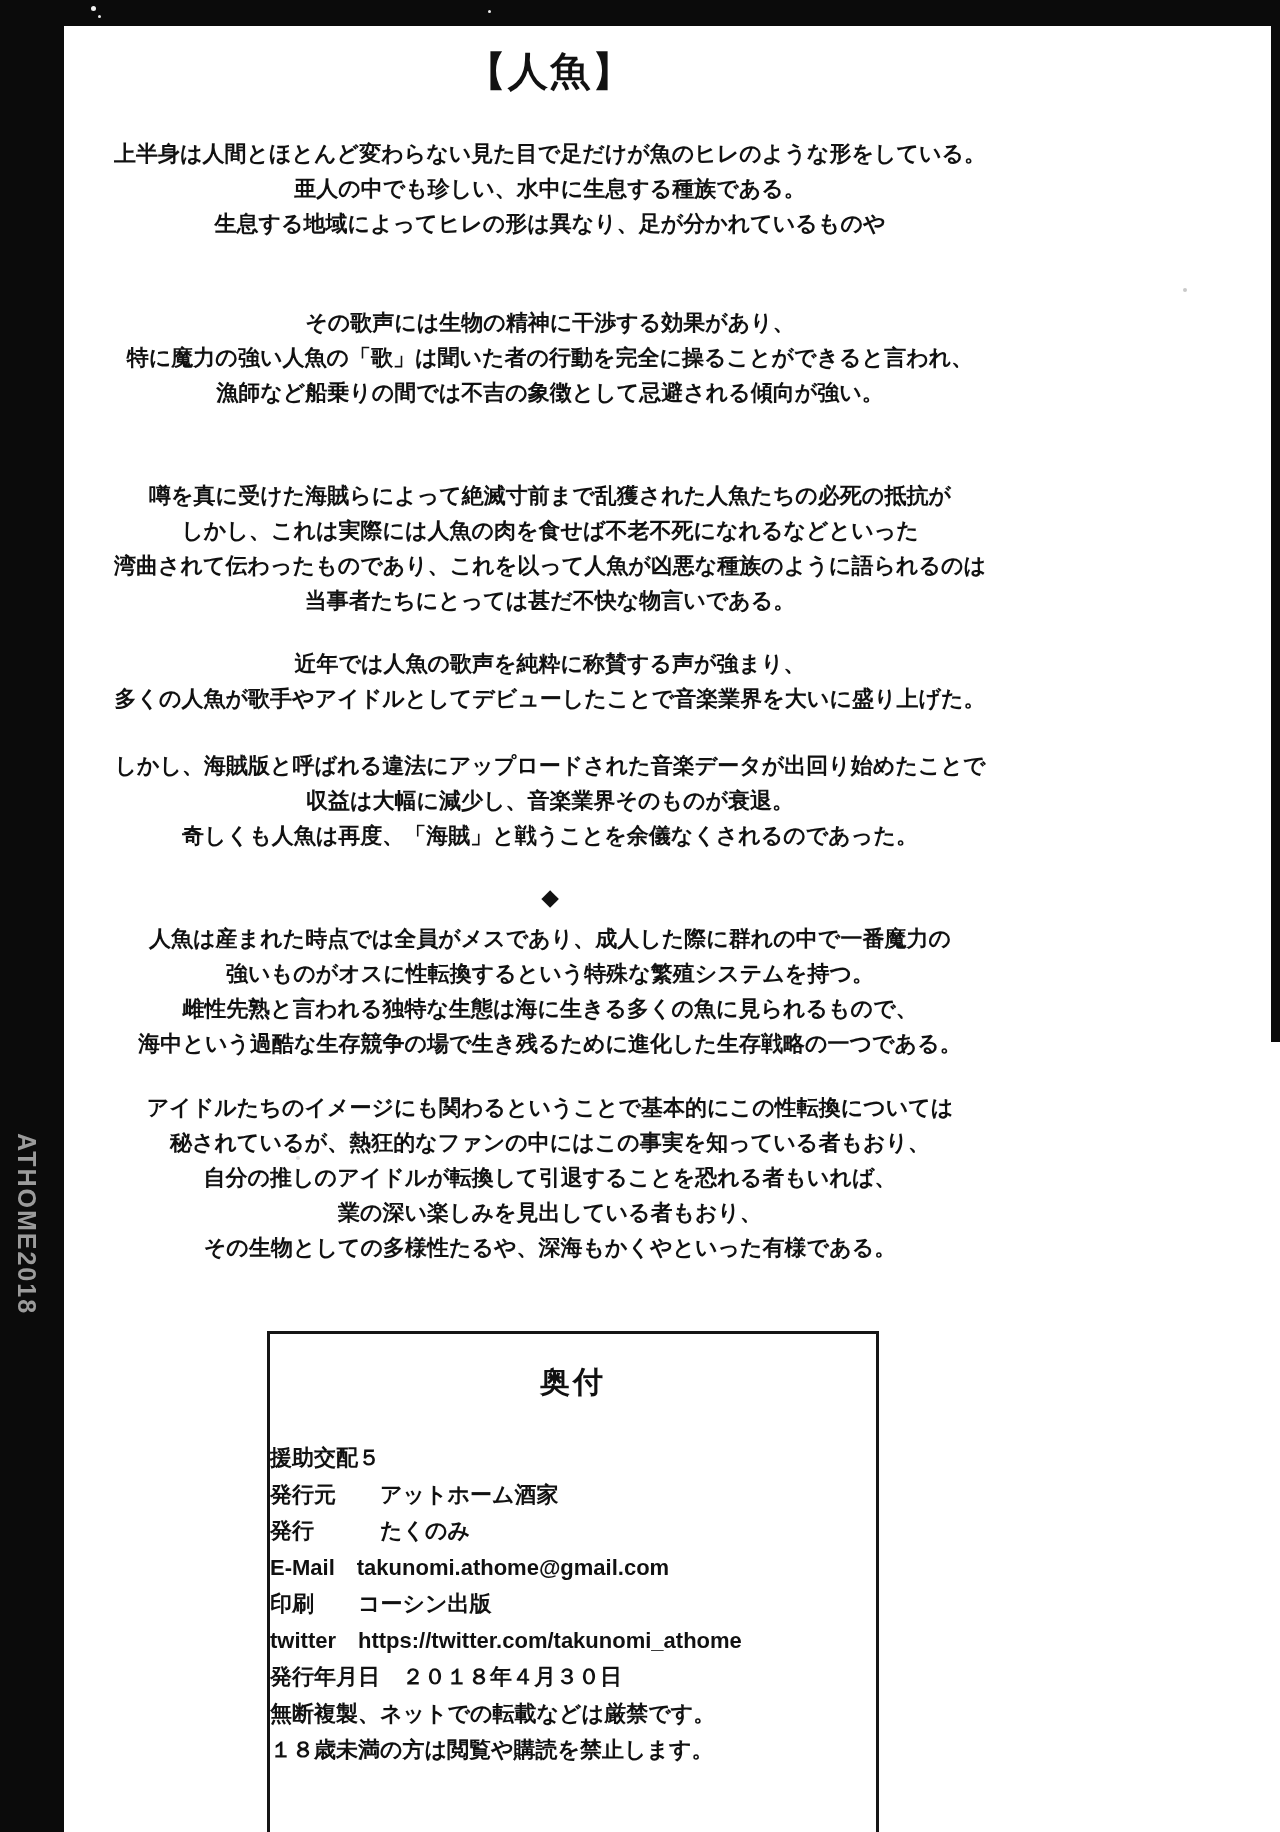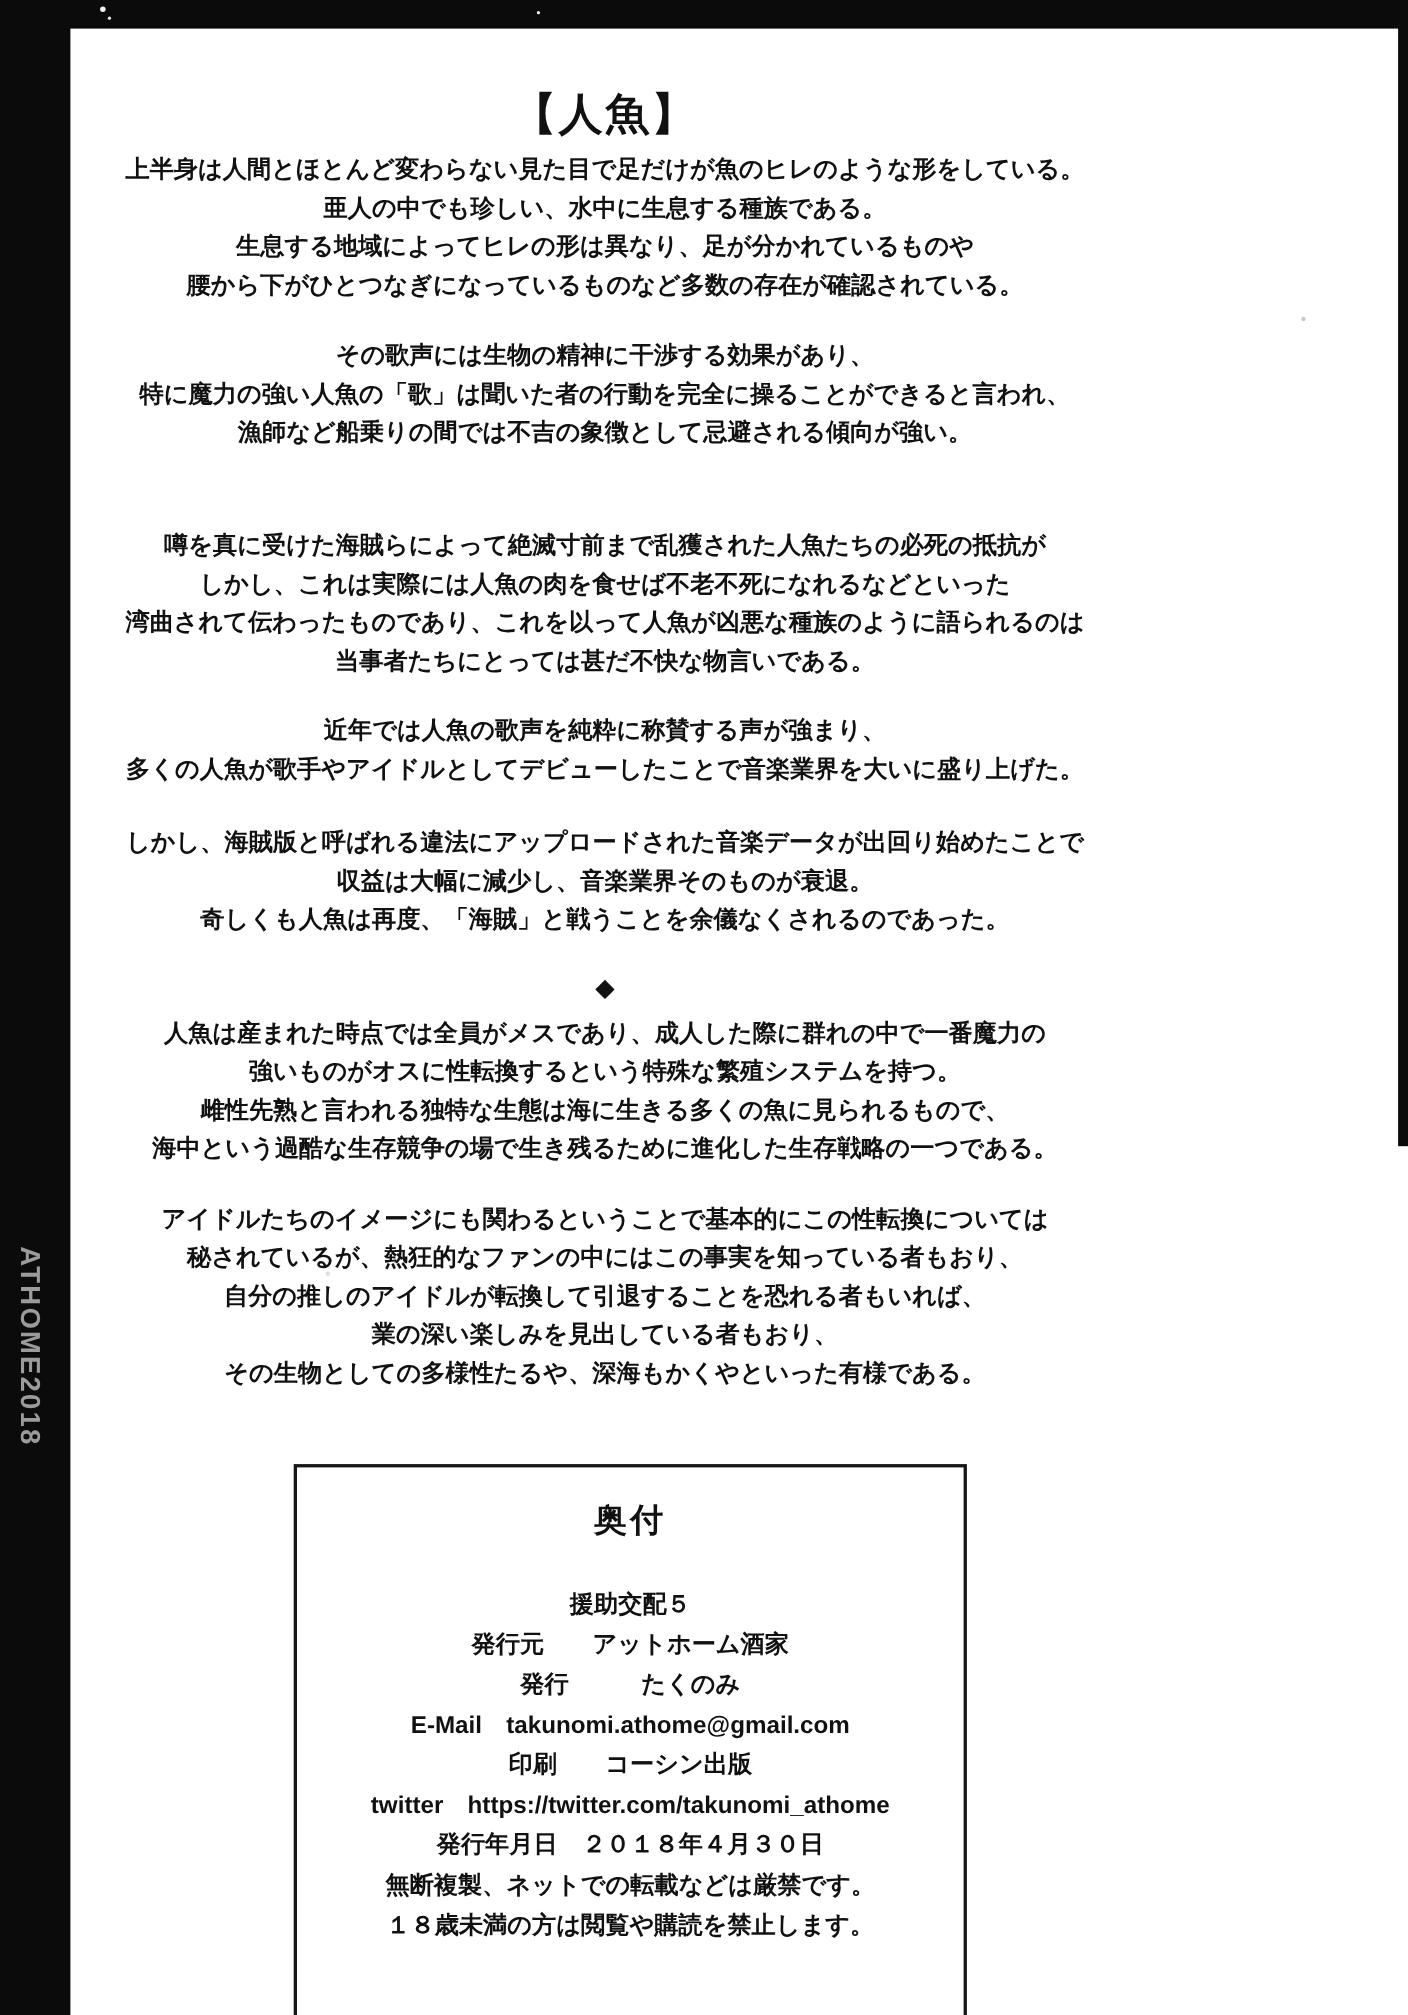--- a/index.html
+++ b/index.html
@@ -26,21 +26,21 @@
     position:absolute;left:12px;top:1133px;
     writing-mode:vertical-rl;
     color:#9b9b9b;
     font-size:25px;font-weight:bold;letter-spacing:2px;
     white-space:nowrap;
   }
 
   .content{position:absolute;left:60px;top:0;width:980px;text-align:center;}
   .page-title{
     position:absolute;left:0;top:44px;width:100%;
-    font-size:40px;font-weight:bold;letter-spacing:2px;margin-top:32px;
+    font-size:40px;font-weight:bold;letter-spacing:2px;
   }
   .para{position:absolute;left:0;width:100%;font-size:22px;font-weight:bold;line-height:35px;}
   .para div{white-space:nowrap;}
   .p1{top:136px;}
   .p2{top:305px;}
   .p3{top:478px;}
   .p4{top:646px;}
   .p5{top:748px;}
   .divider{position:absolute;left:0;top:884px;width:100%;font-size:23px;font-weight:bold;}
   .p6{top:921px;}
@@ -52,21 +52,21 @@
     border:3px solid #161616;
     box-sizing:border-box;
     background:#fff;
   }
   .colophon-heading{
     position:absolute;left:0;top:28px;width:100%;
     text-align:center;font-size:30px;font-weight:bold;letter-spacing:3px;
   }
   .colophon-lines{
     position:absolute;left:0;top:106px;width:100%;
-    text-align:center;font-size:22px;font-weight:bold;line-height:36.5px;
+    text-align:left;font-size:22px;font-weight:bold;line-height:36.5px;
   }
   .colophon-lines div{white-space:nowrap;}
 </style>
 </head>
 <body>
 
 <div class="page">
 
   <div class="bar-left"></div>
   <div class="bar-top"></div>
@@ -80,21 +80,20 @@
   <div class="side-label">ATHOME2018</div>
 
   <div class="content">
 
     <div class="page-title">【人魚】</div>
 
     <div class="para p1">
       <div>上半身は人間とほとんど変わらない見た目で足だけが魚のヒレのような形をしている。</div>
       <div>亜人の中でも珍しい、水中に生息する種族である。</div>
       <div>生息する地域によってヒレの形は異なり、足が分かれているものや</div>
-      <div>腰から下がひとつなぎになっているものなど多数の存在が確認されている。</div>
     </div>
 
     <div class="para p2">
       <div>その歌声には生物の精神に干渉する効果があり、</div>
       <div>特に魔力の強い人魚の「歌」は聞いた者の行動を完全に操ることができると言われ、</div>
       <div>漁師など船乗りの間では不吉の象徴として忌避される傾向が強い。</div>
     </div>
 
     <div class="para p3">
       <div>噂を真に受けた海賊らによって絶滅寸前まで乱獲された人魚たちの必死の抵抗が</div>

